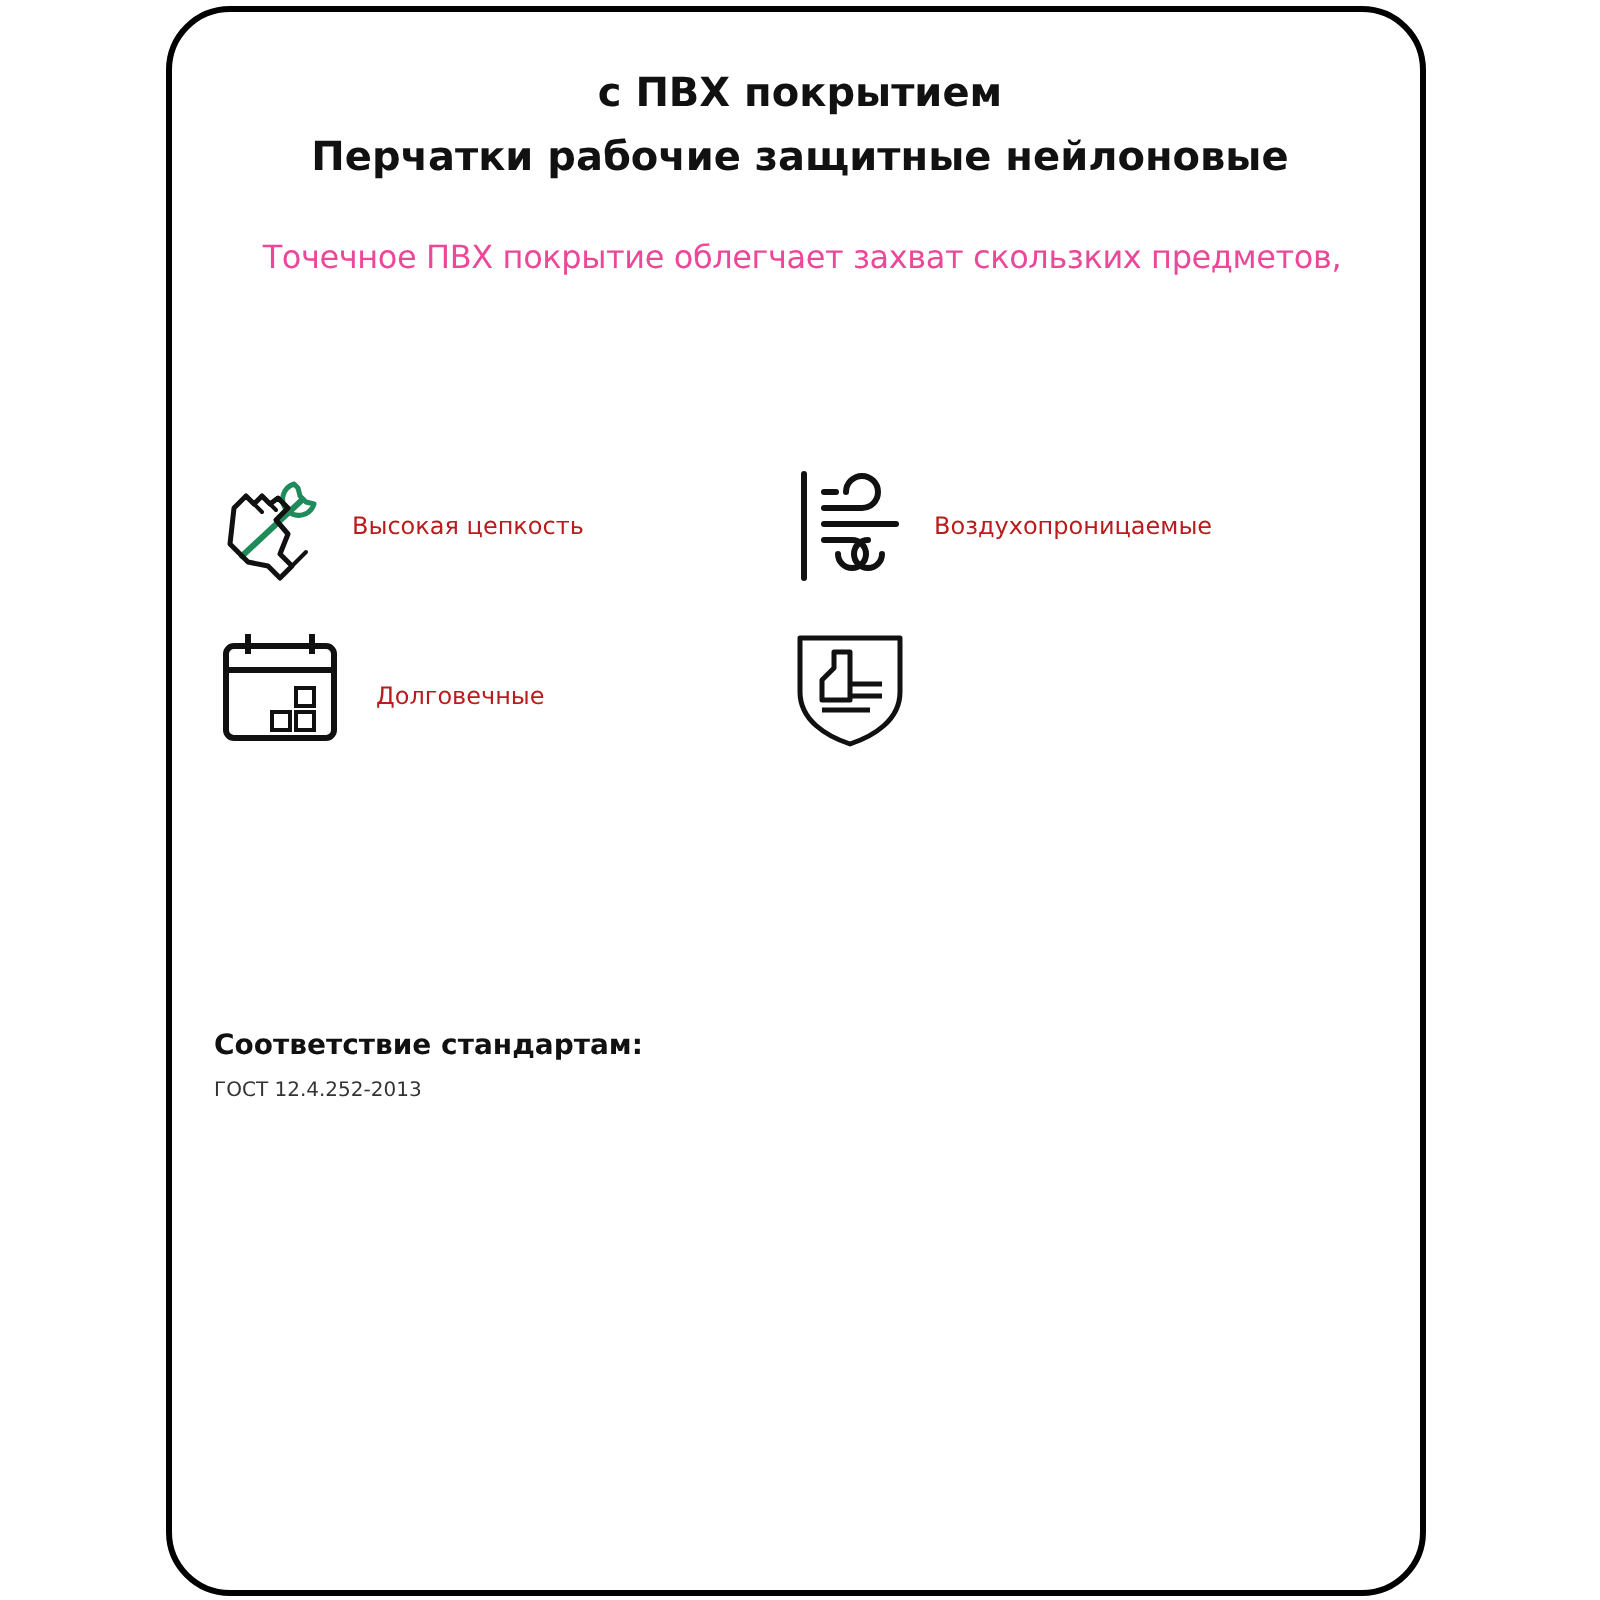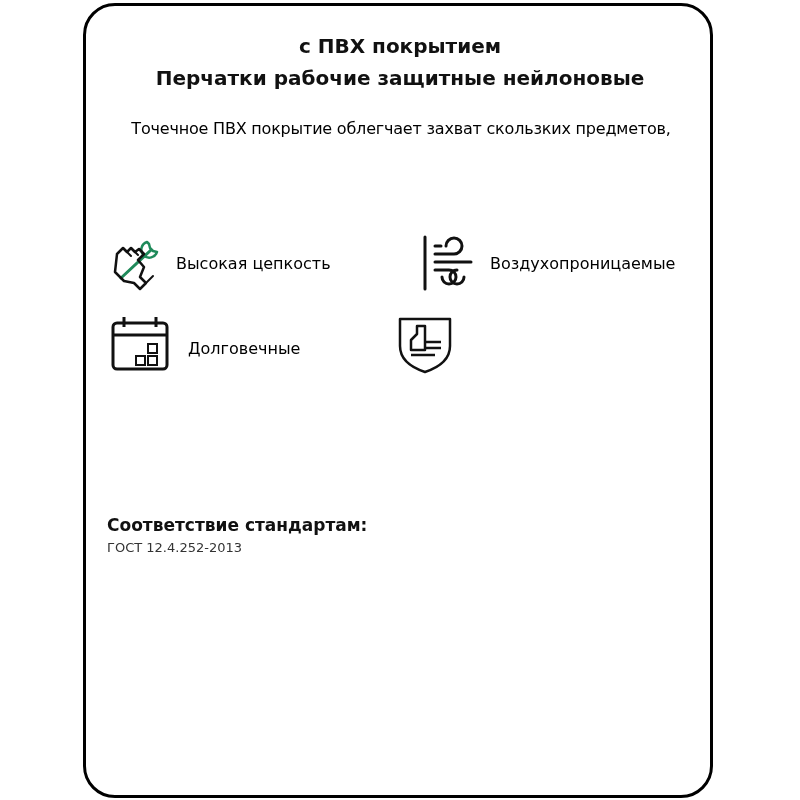--- a/index.html
+++ b/index.html
@@ -1,24 +1,24 @@
 <!DOCTYPE html>
 <html><head>
 <meta charset="utf-8">
 <style>
   html, body { margin:0; padding:0; background:#ffffff; }
   body { width:800px; height:800px; position:relative; overflow:hidden; font-family:"DejaVu Sans", sans-serif; color:#1a1a1a; }
   .card { position:absolute; left:83px; top:3px; width:624px; height:789px; border:3px solid #000; border-radius:32px; background:#fff; }
   .title { position:absolute; left:0; width:800px; top:30px; text-align:center; font-weight:bold; font-size:20px; line-height:32px; color:#111; }
-  .desc { position:absolute; left:96px; width:610px; top:116px; text-align:center; font-size:16px; line-height:26px; color:#000000; letter-spacing:-0.2px; }
+  .desc { position:absolute; left:96px; width:610px; top:116px; text-align:center; font-size:16px; line-height:26px; color:#ec4899; letter-spacing:-0.2px; }
   .feature { position:absolute; display:flex; align-items:center; }
   .feature .icon { width:60px; height:60px; display:flex; align-items:center; justify-content:center; }
-  .feature .label { font-size:16px; color:#000000; }
-  .std-title { position:absolute; left:107px; top:515px; font-weight:bold; font-size:17px; color:#111; }
-  .std-value { position:absolute; left:107px; top:540px; font-size:13px; color:#333; }
+  .feature .label { font-size:12px; color:#b91c1c; }
+  .std-title { position:absolute; left:107px; top:515px; font-weight:bold; font-size:14px; color:#111; }
+  .std-value { position:absolute; left:107px; top:540px; font-size:10px; color:#333; }
 </style>
 </head>
 <body>
 
 <div class="card"></div>
 
 <div class="title">
   <div>с ПВХ покрытием</div>
   <div>Перчатки рабочие защитные нейлоновые</div>
 </div>
@@ -33,21 +33,21 @@
       <path d="M14 44 L44 16" stroke="#1f8a5a" stroke-width="3"></path>
       <path d="M40 8 a8 8 0 1 0 10 10 l-4 -1 -3 -3 -1 -4 z" stroke="#1f8a5a" stroke-width="2.5"></path>
       <path d="M10 20 l6 -6 4 4 4 -4 4 4 4 -3 5 5 -6 6 6 7 -4 10 6 6 -6 6 -6 -6 -10 -2 -9 -9 z" stroke="#111" stroke-width="2.5"></path>
       <path d="M16 14 l8 8 M24 14 l7 7 M32 15 l5 5" stroke="#111" stroke-width="2"></path>
       <path d="M40 48 l6 -6" stroke="#111" stroke-width="2"></path>
     </svg>
   </div>
   <span class="label" style="margin-left:10px;">Высокая цепкость</span>
 </div>
 
-<div class="feature" style="left:416px; top:233px;">
+<div class="feature" style="left:393px; top:233px;">
   <div class="icon">
     <svg width="60" height="60" viewBox="0 0 60 60" fill="none" stroke="#111" stroke-width="3" stroke-linecap="round">
       <path d="M9 4 V56"></path>
       <path d="M19 13 H25"></path>
       <path d="M19 21 H38 a8 8 0 1 0 -8 -8"></path>
       <path d="M19 29 H55"></path>
       <path d="M19 37 H33 a7 7 0 1 1 -7 7"></path>
       <path d="M41 37 a7 7 0 1 0 7 7"></path>
     </svg>
   </div>

